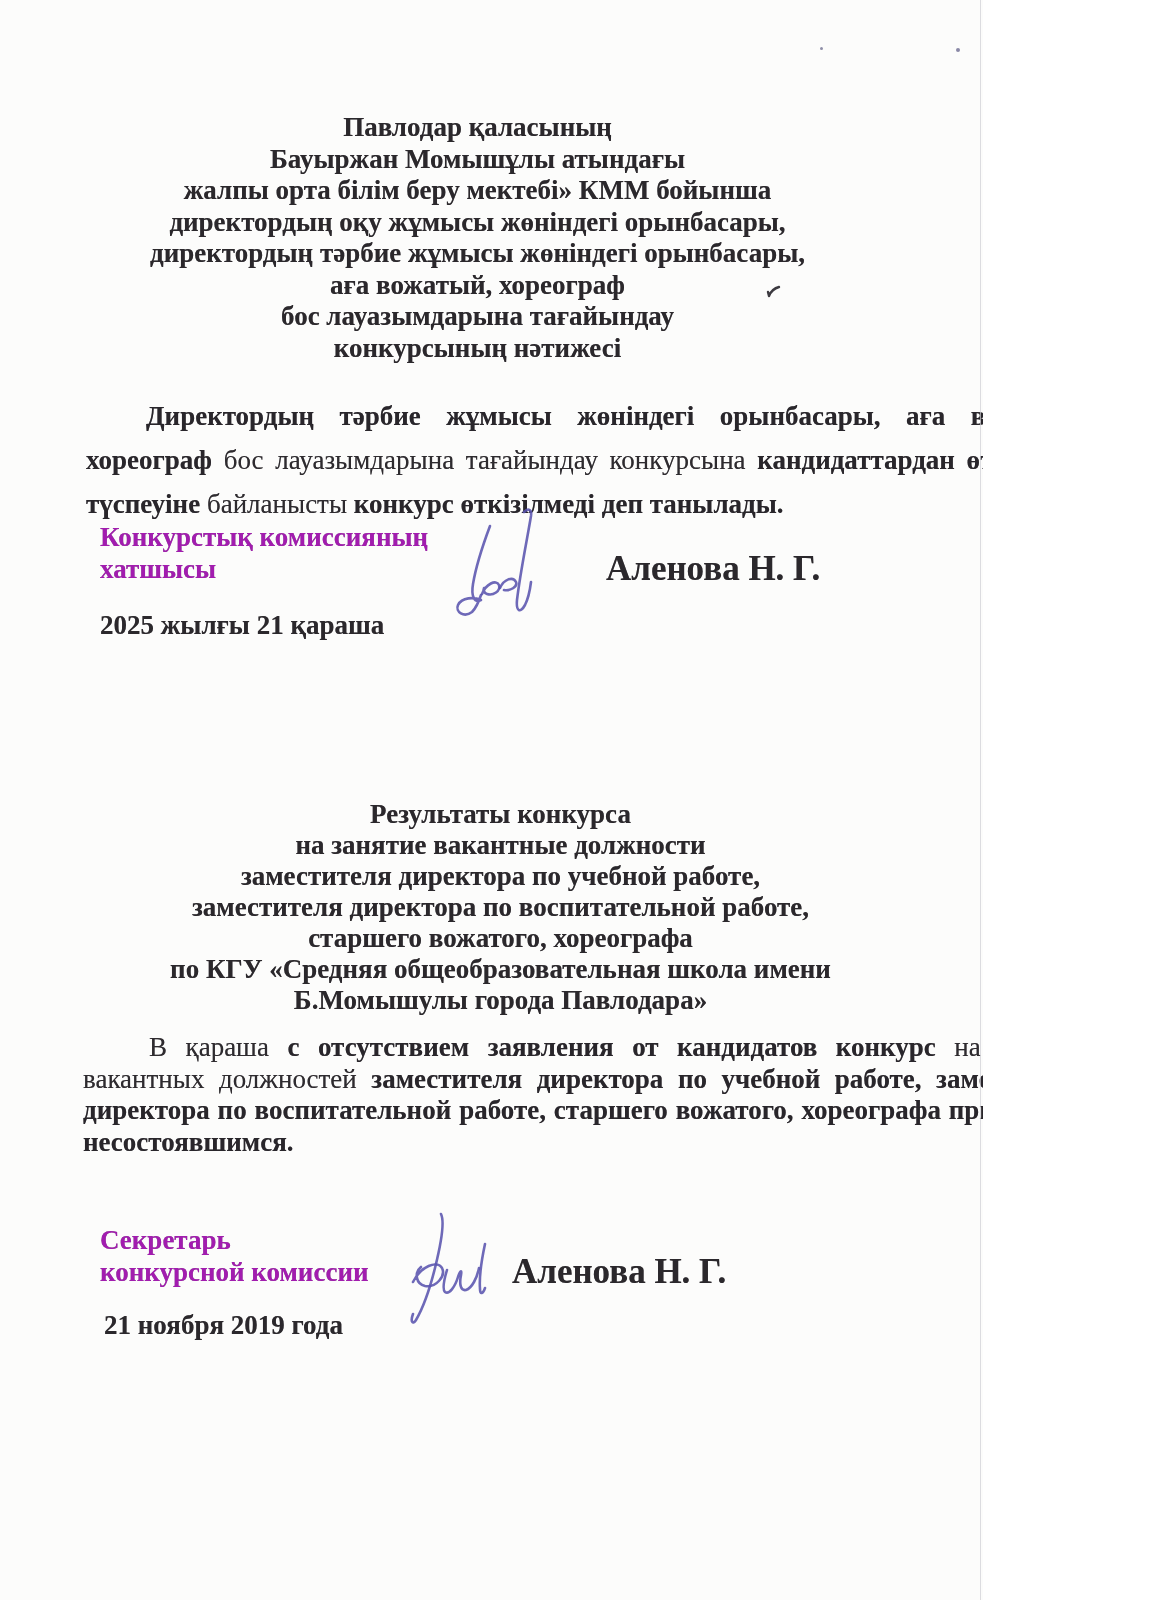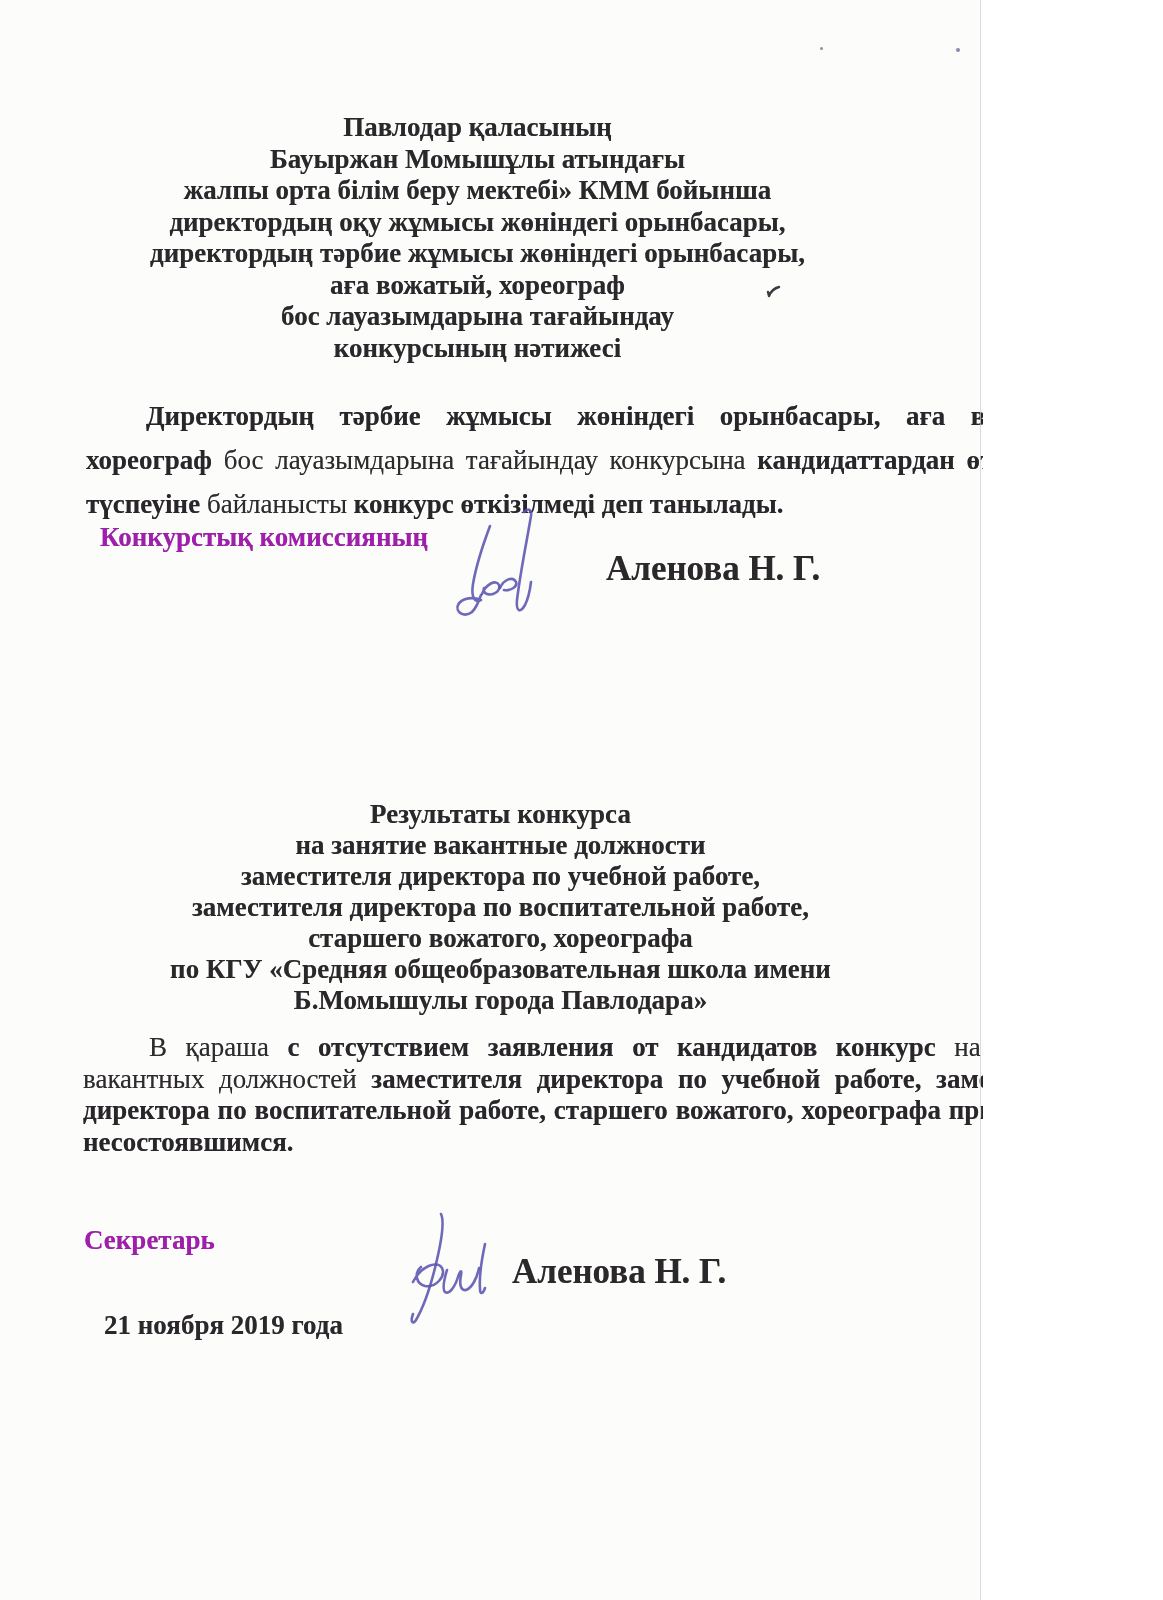--- a/index.html
+++ b/index.html
@@ -31,21 +31,21 @@
     text-align:justify;
   }
   .kk-para{top:394px;left:86px;width:1001px;text-indent:60px;}
   .ru-para{top:1032px;left:83px;width:1004px;text-indent:66px;line-height:31.5px;}
   .b{font-weight:bold;color:#29262b;}
   .role{
     position:absolute;font-weight:bold;
     font-size:27px;line-height:32px;color:#a21caf;
   }
   .kk-role{left:100px;top:521px;}
-  .ru-role{left:84px;top:1224px;}
+  .ru-role{left:100px;top:1224px;}
   .sig-name{
     position:absolute;font-weight:bold;font-size:35px;color:#2b282c;
   }
   .kk-name{left:606px;top:549px;}
   .ru-name{left:512px;top:1252px;}
   .date{
     position:absolute;font-weight:bold;font-size:27px;color:#2b282c;
   }
   .kk-date{left:100px;top:610px;}
   .ru-date{left:104px;top:1310px;}
@@ -89,46 +89,49 @@
   </div>
 
   <svg class="artifact hook" width="18" height="16" viewBox="0 0 18 16">
     <path d="M14,3 C10,4 6,7 4,12 M4,12 L3,8"></path>
   </svg>
 
   <p class="para kk-para"><span class="b">Директордың тәрбие жұмысы жөніндегі орынбасары, аға вожатый, хореограф</span><span> бос лауазымдарына тағайындау конкурсына </span><span class="b">кандидаттардан өтініштер түспеуіне</span><span> байланысты </span><span class="b">конкурс өткізілмеді деп танылады.</span></p>
 
   <div class="role kk-role">
     <div>Конкурстық комиссияның</div>
+    <div>хатшысы</div>
   </div>
 
   <svg class="sig sig-kk" width="115" height="128" viewBox="0 0 115 128">
     <path d="M42,24 C36,40 28,64 25,82 C23,94 26,101 33,98 C26,95 14,95 10,103 C7,110 16,116 24,110 C28,106 31,99 33,93"></path>
     <path d="M34,92 C38,82 48,77 51,83 C53,89 45,94 39,92 C36,91 35,88 36,86"></path>
     <path d="M52,86 C56,77 65,74 68,80 C70,85 62,89 56,88"></path>
     <path d="M76,10 C80,6 84,7 83,14 C79,38 72,72 69,98 C68,109 72,112 77,103 C80,97 82,88 83,80"></path>
   </svg>
 
   <div class="sig-name kk-name">Аленова Н. Г.</div>
 
+  <div class="date kk-date">2025 жылғы 21 қараша</div>
 
   <div class="heading ru-heading">
     <div>Результаты конкурса</div>
     <div>на занятие вакантные должности</div>
     <div>заместителя директора по учебной работе,</div>
     <div>заместителя директора по воспитательной работе,</div>
     <div>старшего вожатого, хореографа</div>
     <div>по КГУ «Средняя общеобразовательная школа имени</div>
     <div>Б.Момышулы города Павлодара»</div>
   </div>
 
   <p class="para ru-para"><span>В қараша </span><span class="b">с отсутствием заявления от кандидатов конкурс</span><span> на занятие вакантных должностей </span><span class="b">заместителя директора по учебной работе, заместителя директора по воспитательной работе, старшего вожатого, хореографа признается несостоявшимся.</span></p>
 
   <div class="role ru-role">
     <div>Секретарь</div>
+    <div>конкурсной комиссии</div>
   </div>
 
   <svg class="sig sig-ru" width="105" height="125" viewBox="0 0 105 125">
     <path d="M46,14 C50,22 46,44 40,68 C35,88 28,108 21,120 C18,125 15,122 18,114"></path>
     <path d="M18,82 C26,66 42,60 47,68 C51,76 41,88 30,86 C21,84 19,73 26,67"></path>
     <path d="M52,70 C49,80 47,89 50,92 C54,95 60,87 63,77 C65,71 67,69 66,75 C64,85 66,91 71,90 C77,88 82,78 84,68"></path>
     <path d="M90,44 C87,58 84,76 85,89 C85,95 88,94 90,88"></path>
   </svg>
 
   <div class="sig-name ru-name">Аленова Н. Г.</div>

